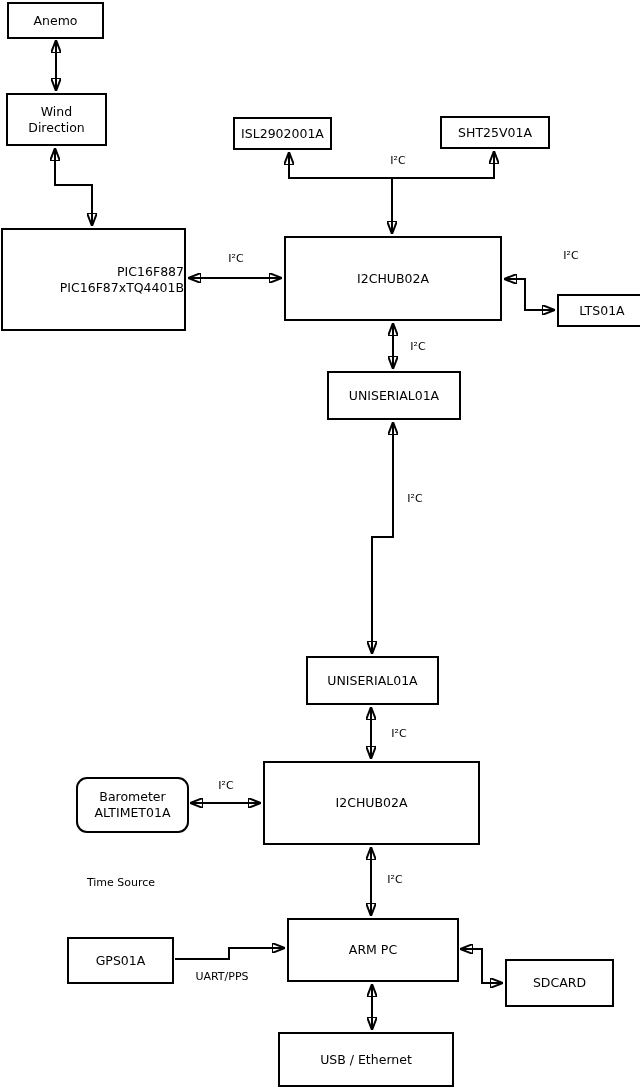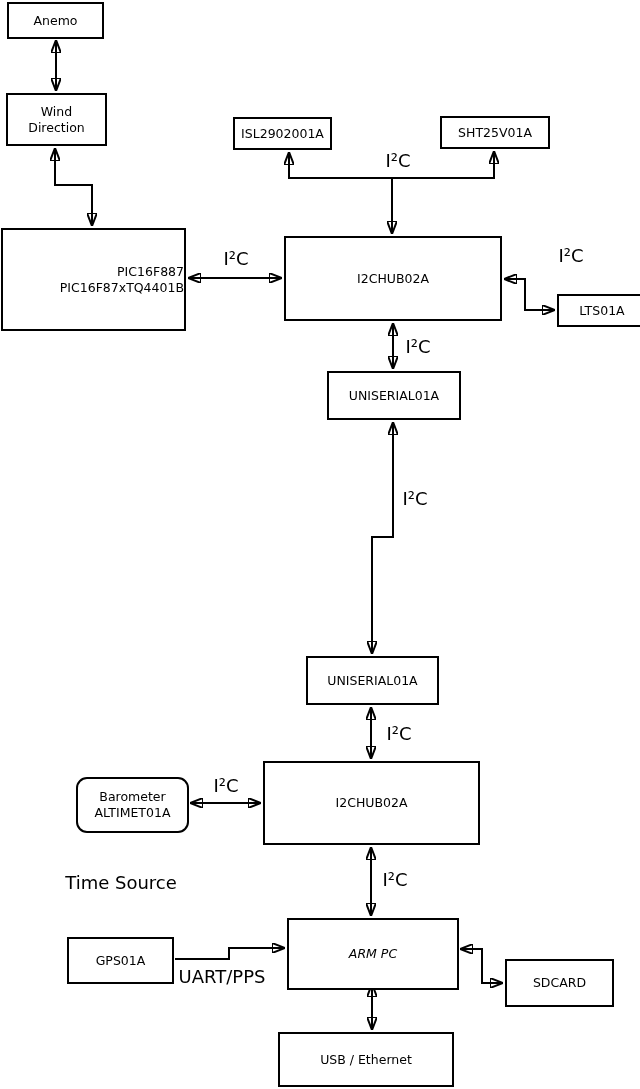--- a/index.html
+++ b/index.html
@@ -11,21 +11,21 @@
   svg.wires { position:absolute; left:0; top:0; width:640px; height:1089px; }
   svg.wires path { fill:none; stroke:#000; stroke-width:2; }
   .box {
     position:absolute; box-sizing:border-box;
     border:2px solid #000; background:#ffffff;
     display:flex; flex-direction:column; align-items:center; justify-content:center;
     text-align:center; font-size:12.5px; line-height:16px; white-space:nowrap;
   }
   .lbl {
     position:absolute; transform:translate(-50%,-50%);
-    font-size:18px; line-height:14px; white-space:nowrap; background:transparent;
+    font-size:11px; line-height:14px; white-space:nowrap; background:transparent;
   }
 </style>
 </head>
 <body>
 
 <div class="stage">
 
   <svg class="wires" xmlns="http://www.w3.org/2000/svg">
     <defs>
       <marker id="ah" viewBox="0 0 13 10" refX="13" refY="5" markerWidth="13" markerHeight="10" markerUnits="userSpaceOnUse" orient="auto-start-reverse">
@@ -88,21 +88,21 @@
 
   <div class="box" style="left:263px; top:761px; width:217px; height:84px;">
     <span>I2CHUB02A</span>
   </div>
 
   <div class="box" style="left:76px; top:777px; width:113px; height:56px;border-radius:11px;">
     <span>Barometer</span>
     <span>ALTIMET01A</span>
   </div>
 
-  <div class="box" style="left:287px; top:918px; width:172px; height:72px;font-style:italic;">
+  <div class="box" style="left:287px; top:918px; width:172px; height:64px;">
     <span>ARM PC</span>
   </div>
 
   <div class="box" style="left:67px; top:937px; width:107px; height:47px;">
     <span>GPS01A</span>
   </div>
 
   <div class="box" style="left:505px; top:959px; width:109px; height:48px;">
     <span>SDCARD</span>
   </div>

